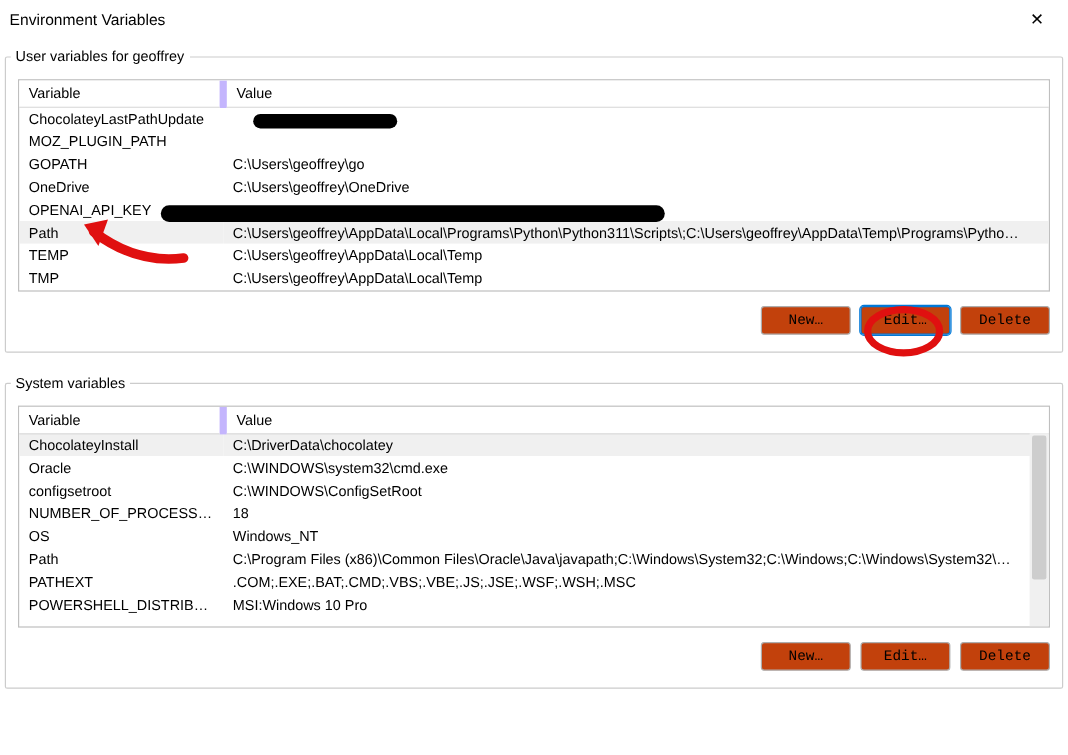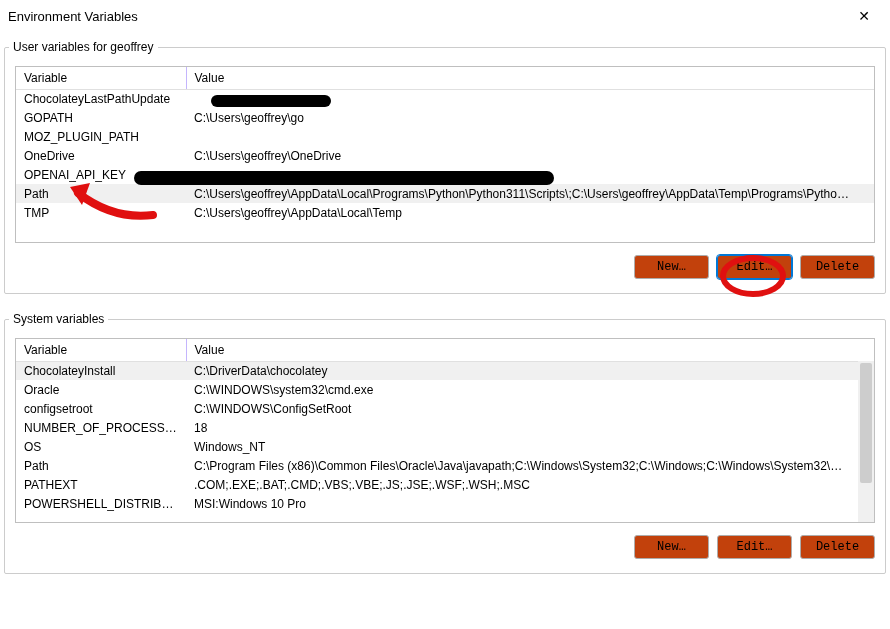--- a/index.html
+++ b/index.html
@@ -68,21 +68,21 @@
       text-align: left;
       font-weight: normal;
       font-size: 12px;
       padding: 3px 8px;
       border-bottom: 1px solid #e0e0e0;
       background: #ffffff;
       height: 22px;
     }
     thead th:first-child {
       width: 170px;
-      border-right: 1px solid #c4b5fd;
+      border-right: 6px solid #c4b5fd;
     }
     tbody td {
       padding: 2px 8px;
       font-size: 12px;
       height: 19px;
       white-space: nowrap;
       overflow: hidden;
       text-overflow: ellipsis;
     }
     tbody tr.selected {
@@ -178,38 +178,42 @@
             <th>Variable</th>
             <th>Value</th>
           </tr>
         </thead>
         <tbody id="user-body">
             <tr>
               <td>ChocolateyLastPathUpdate</td>
               <td></td>
             </tr>
             <tr>
+              <td>MOZ_PLUGIN_PATH</td>
+              <td></td>
+            </tr>
+            <tr>
               <td>GOPATH</td>
               <td>C:\Users\geoffrey\go</td>
-            </tr>
-            <tr>
-              <td>MOZ_PLUGIN_PATH</td>
-              <td></td>
             </tr>
             <tr>
               <td>OneDrive</td>
               <td>C:\Users\geoffrey\OneDrive</td>
             </tr>
             <tr>
               <td>OPENAI_API_KEY</td>
               <td></td>
             </tr>
             <tr class="selected">
               <td>Path</td>
               <td>C:\Users\geoffrey\AppData\Local\Programs\Python\Python311\Scripts\;C:\Users\geoffrey\AppData\Temp\Programs\Pytho…</td>
+            </tr>
+            <tr>
+              <td>TEMP</td>
+              <td>C:\Users\geoffrey\AppData\Local\Temp</td>
             </tr>
             <tr>
               <td>TMP</td>
               <td>C:\Users\geoffrey\AppData\Local\Temp</td>
             </tr>
           </tbody>
       </table>
 
       <div class="redact1"></div>
       <div class="redact2"></div>

